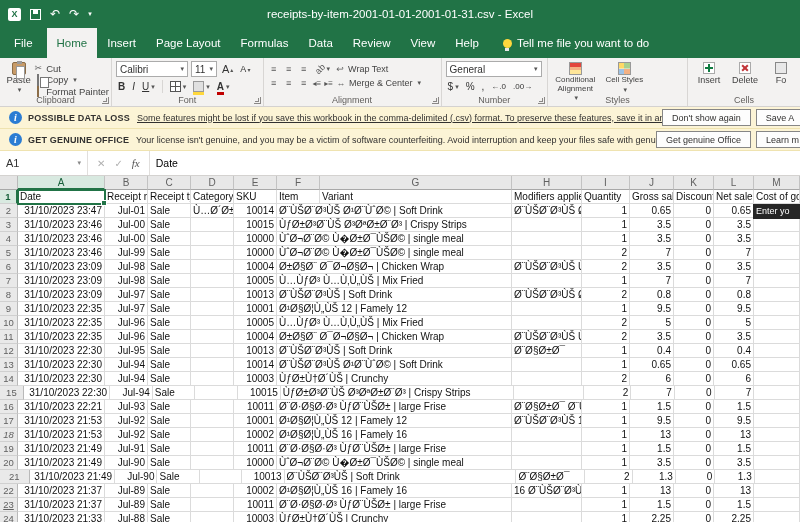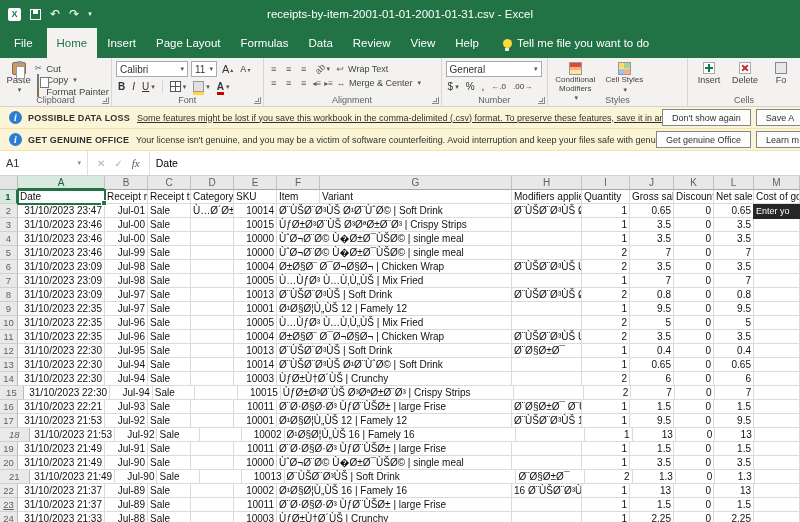--- a/index.html
+++ b/index.html
@@ -279,21 +279,21 @@
         </div>
       </div>
       <div class="rg-label">Number</div>
       <div class="launcher"></div>
     </div>
 
     <div class="rgroup g-styles">
       <div class="srow">
         <div class="sbtn">
           <span class="sic ic-cf"></span>
-          <span class="slbl">Conditional Modifiers</span>
+          <span class="slbl">Conditional Alignment</span>
             <span class="car">▾</span>
         </div>
         <div class="sbtn">
           <span class="sic ic-cs"></span>
           <span class="slbl">Cell Styles</span>
             <span class="car">▾</span>
         </div>
       </div>
       <div class="rg-label">Styles</div>
     </div>
@@ -631,21 +631,21 @@
           <div class="cell item" style="width: 43px;">Ø¹Ø§Ø¦Ù„ÙŠ 12 | Famely 12</div>
           <div class="cell" style="width: 192px;"></div>
           <div class="cell" style="width: 70px;">Ø¨ÙŠØ¨Ø³ÙŠ 12 ÙƒØ¨ÙŠØ±</div>
           <div class="cell r" style="width: 48px;">1</div>
           <div class="cell r" style="width: 44px;">9.5</div>
           <div class="cell r" style="width: 40px;">0</div>
           <div class="cell r" style="width: 40px;">9.5</div>
           <div class="cell" style="width: 46px;"></div>
         </div>
         <div class="grow">
-          <div class="rowh" style="width: 30px; font-style: italic;">18</div>
+          <div class="rowh" style="width: 18px; font-style: italic;">18</div>
           <div class="cell r" style="width: 87px;">31/10/2023 21:53</div>
           <div class="cell r" style="width: 43px;">Jul-92</div>
           <div class="cell" style="width: 43px;">Sale</div>
           <div class="cell" style="width: 43px;"></div>
           <div class="cell r" style="width: 43px;">10002</div>
           <div class="cell item" style="width: 43px;">Ø¹Ø§Ø¦Ù„ÙŠ 16 | Famely 16</div>
           <div class="cell" style="width: 192px;"></div>
           <div class="cell" style="width: 70px;"></div>
           <div class="cell r" style="width: 48px;">1</div>
           <div class="cell r" style="width: 44px;">13</div>

